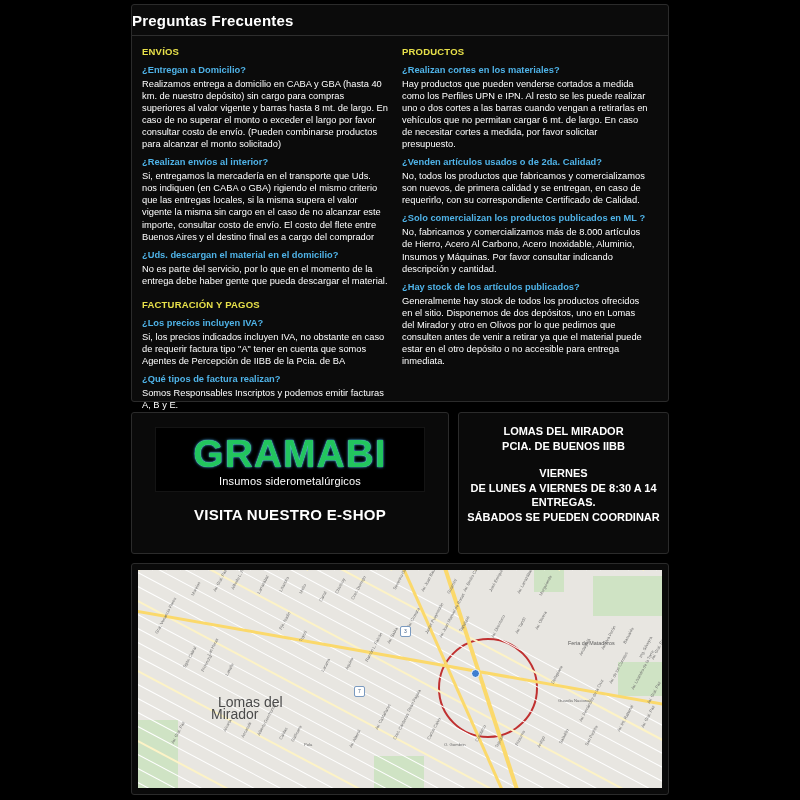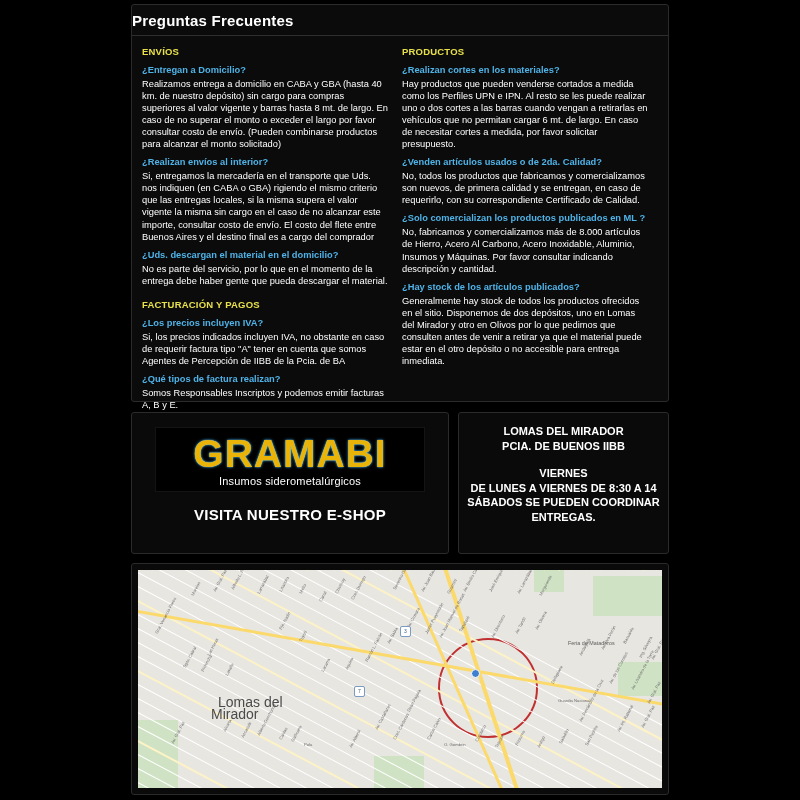--- a/index.html
+++ b/index.html
@@ -95,21 +95,21 @@
     background: #000000;
     border: 1px solid #141414;
     padding: 6px 0 4px 0;
     text-align: center;
   }
   .brand {
     font-family: "Liberation Sans", sans-serif;
     font-weight: bold;
     font-size: 39px;
     letter-spacing: 1px;
-    color: #eab308;
+    color: #22c55e;
     text-shadow: 0 0 1px #8fd4ff, 0 0 3px #3aa7e6;
     line-height: 1.02;
   }
   .brand-sub {
     color: #ffffff;
     font-size: 11px;
     margin-top: 1px;
     letter-spacing: 0.2px;
   }
   .eshop {
@@ -273,22 +273,22 @@
     </div>
     <div class="eshop">VISITA NUESTRO E-SHOP</div>
   </div>
 
   <div class="info-panel">
     <div class="info-line">LOMAS DEL MIRADOR</div>
     <div class="info-line">PCIA. DE  BUENOS IIBB</div>
     <div class="info-gap"></div>
     <div class="info-title">VIERNES</div>
     <div class="info-line">DE LUNES A VIERNES DE 8:30 A 14</div>
+    <div class="info-line">ENTREGAS.</div>
     <div class="info-line">SÁBADOS SE PUEDEN COORDINAR</div>
-    <div class="info-line">ENTREGAS.</div>
   </div>
 
   <div class="map-panel">
     <div class="map" id="map-canvas">
 
       <div class="map-green" style="left:455px; top:6px; width:70px; height:40px;"></div>
       <div class="map-green" style="left:480px; top:92px; width:46px; height:34px;"></div>
       <div class="map-green" style="left:0px; top:150px; width:40px; height:68px;"></div>
       <div class="map-green" style="left:396px; top:0px; width:30px; height:22px;"></div>
       <div class="map-green" style="left:236px; top:186px; width:50px; height:32px;"></div>

